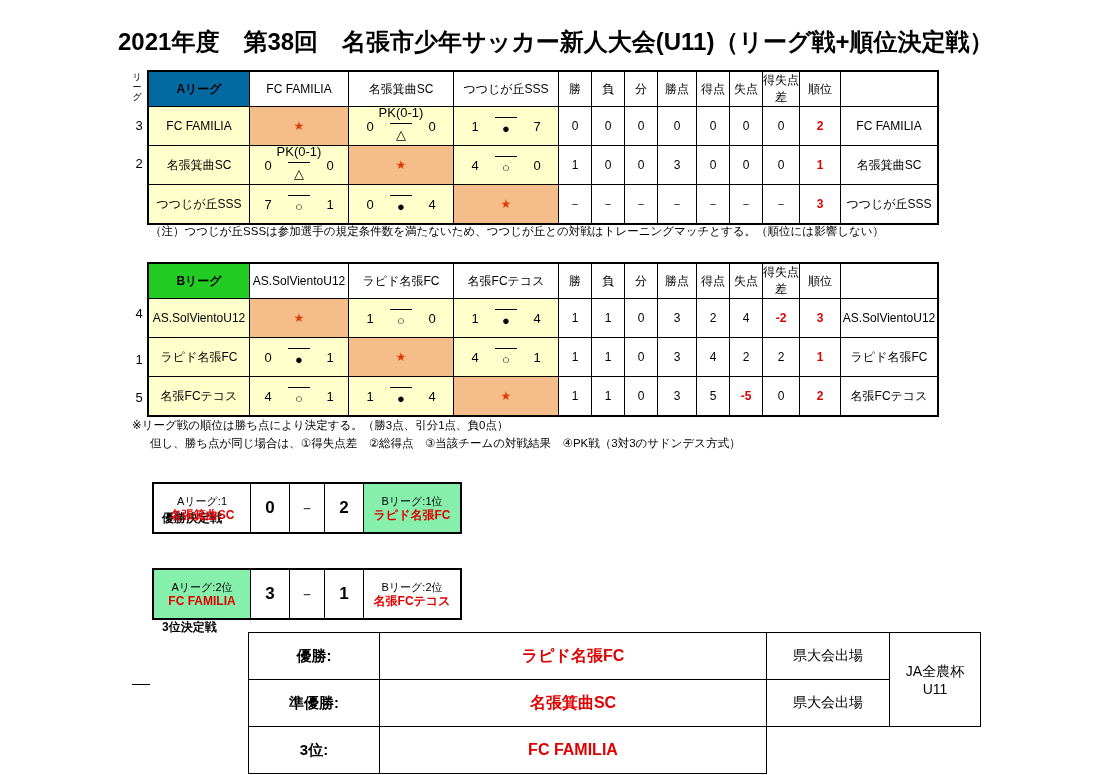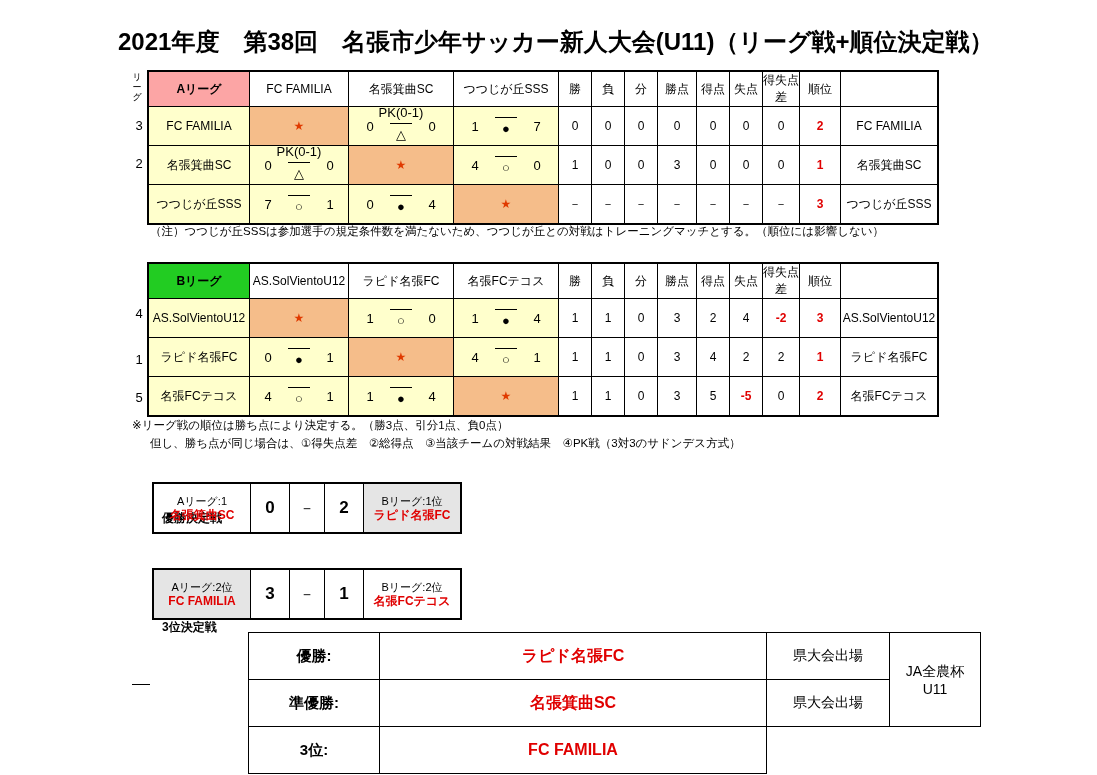--- a/index.html
+++ b/index.html
@@ -19,21 +19,21 @@
     table-layout:fixed;
   }
   .league td{
     border:1px solid #000;
     text-align:center;vertical-align:middle;
     font-size:12px;
     padding:0;
     height:38px;
   }
   .hdr td{height:30px;font-size:12px;}
-  .lbl-a{background:#fca5a5;font-weight:bold;font-size:13px;}
+  .lbl-a{background:#0369a1;font-weight:bold;font-size:13px;}
   .lbl-b{background:#22cc22;font-weight:bold;font-size:13px;}
   .teamcell{background:#ffffcc;font-size:12px;}
   .selfcell{background:#f5bd8a;color:#e03a00;font-size:16px;}
   .matchcell{background:#ffffcc;}
   .statcell{background:#ffffff;font-size:13px;}
   .rankcell{background:#ffffff;color:#e00000;font-weight:bold;font-size:15px;}
   .namecell{background:#ffffff;font-size:11px;}
   .hdrcell{background:#ffffff;font-size:12px;font-weight:normal;}
   .hdrsmall{font-size:7px;}
   
@@ -62,21 +62,21 @@
   }
   
   .final{
     position:absolute;border:2px solid #000;border-collapse:collapse;
   }
   .final td{border:1px solid #000;text-align:center;vertical-align:middle;font-size:11px;padding:2px 0;}
   .final .side{width:96px;height:44px;line-height:14px;}
   .final .side .t{color:#e00000;font-weight:bold;font-size:12px;}
   .final .sc{width:38px;font-size:17px;font-weight:bold;}
   .final .dash2{width:34px;font-size:15px;}
-  .yellow{background:#e5e5e5;margin-top:16px;}
+  .yellow{background:#86efac;margin-top:16px;}
   .ftitle{position:absolute;font-size:12px;font-weight:bold;margin-top:44px;}
   
   .result{position:absolute;border-collapse:collapse;}
   .result td{border:1.5px solid #000;text-align:center;vertical-align:middle;height:44px;font-size:15px;}
   .result .lbl{width:128px;font-weight:bold;}
   .result .team{width:384px;color:#e00000;font-weight:bold;font-size:16px;}
   .result .qual{width:120px;font-size:14px;}
   .result .cup{width:88px;font-size:14px;line-height:18px;}
   .nob{border:none !important;}
   .dashmark{position:absolute;left:132px;top:684px;width:18px;height:1px;background:#000;}

